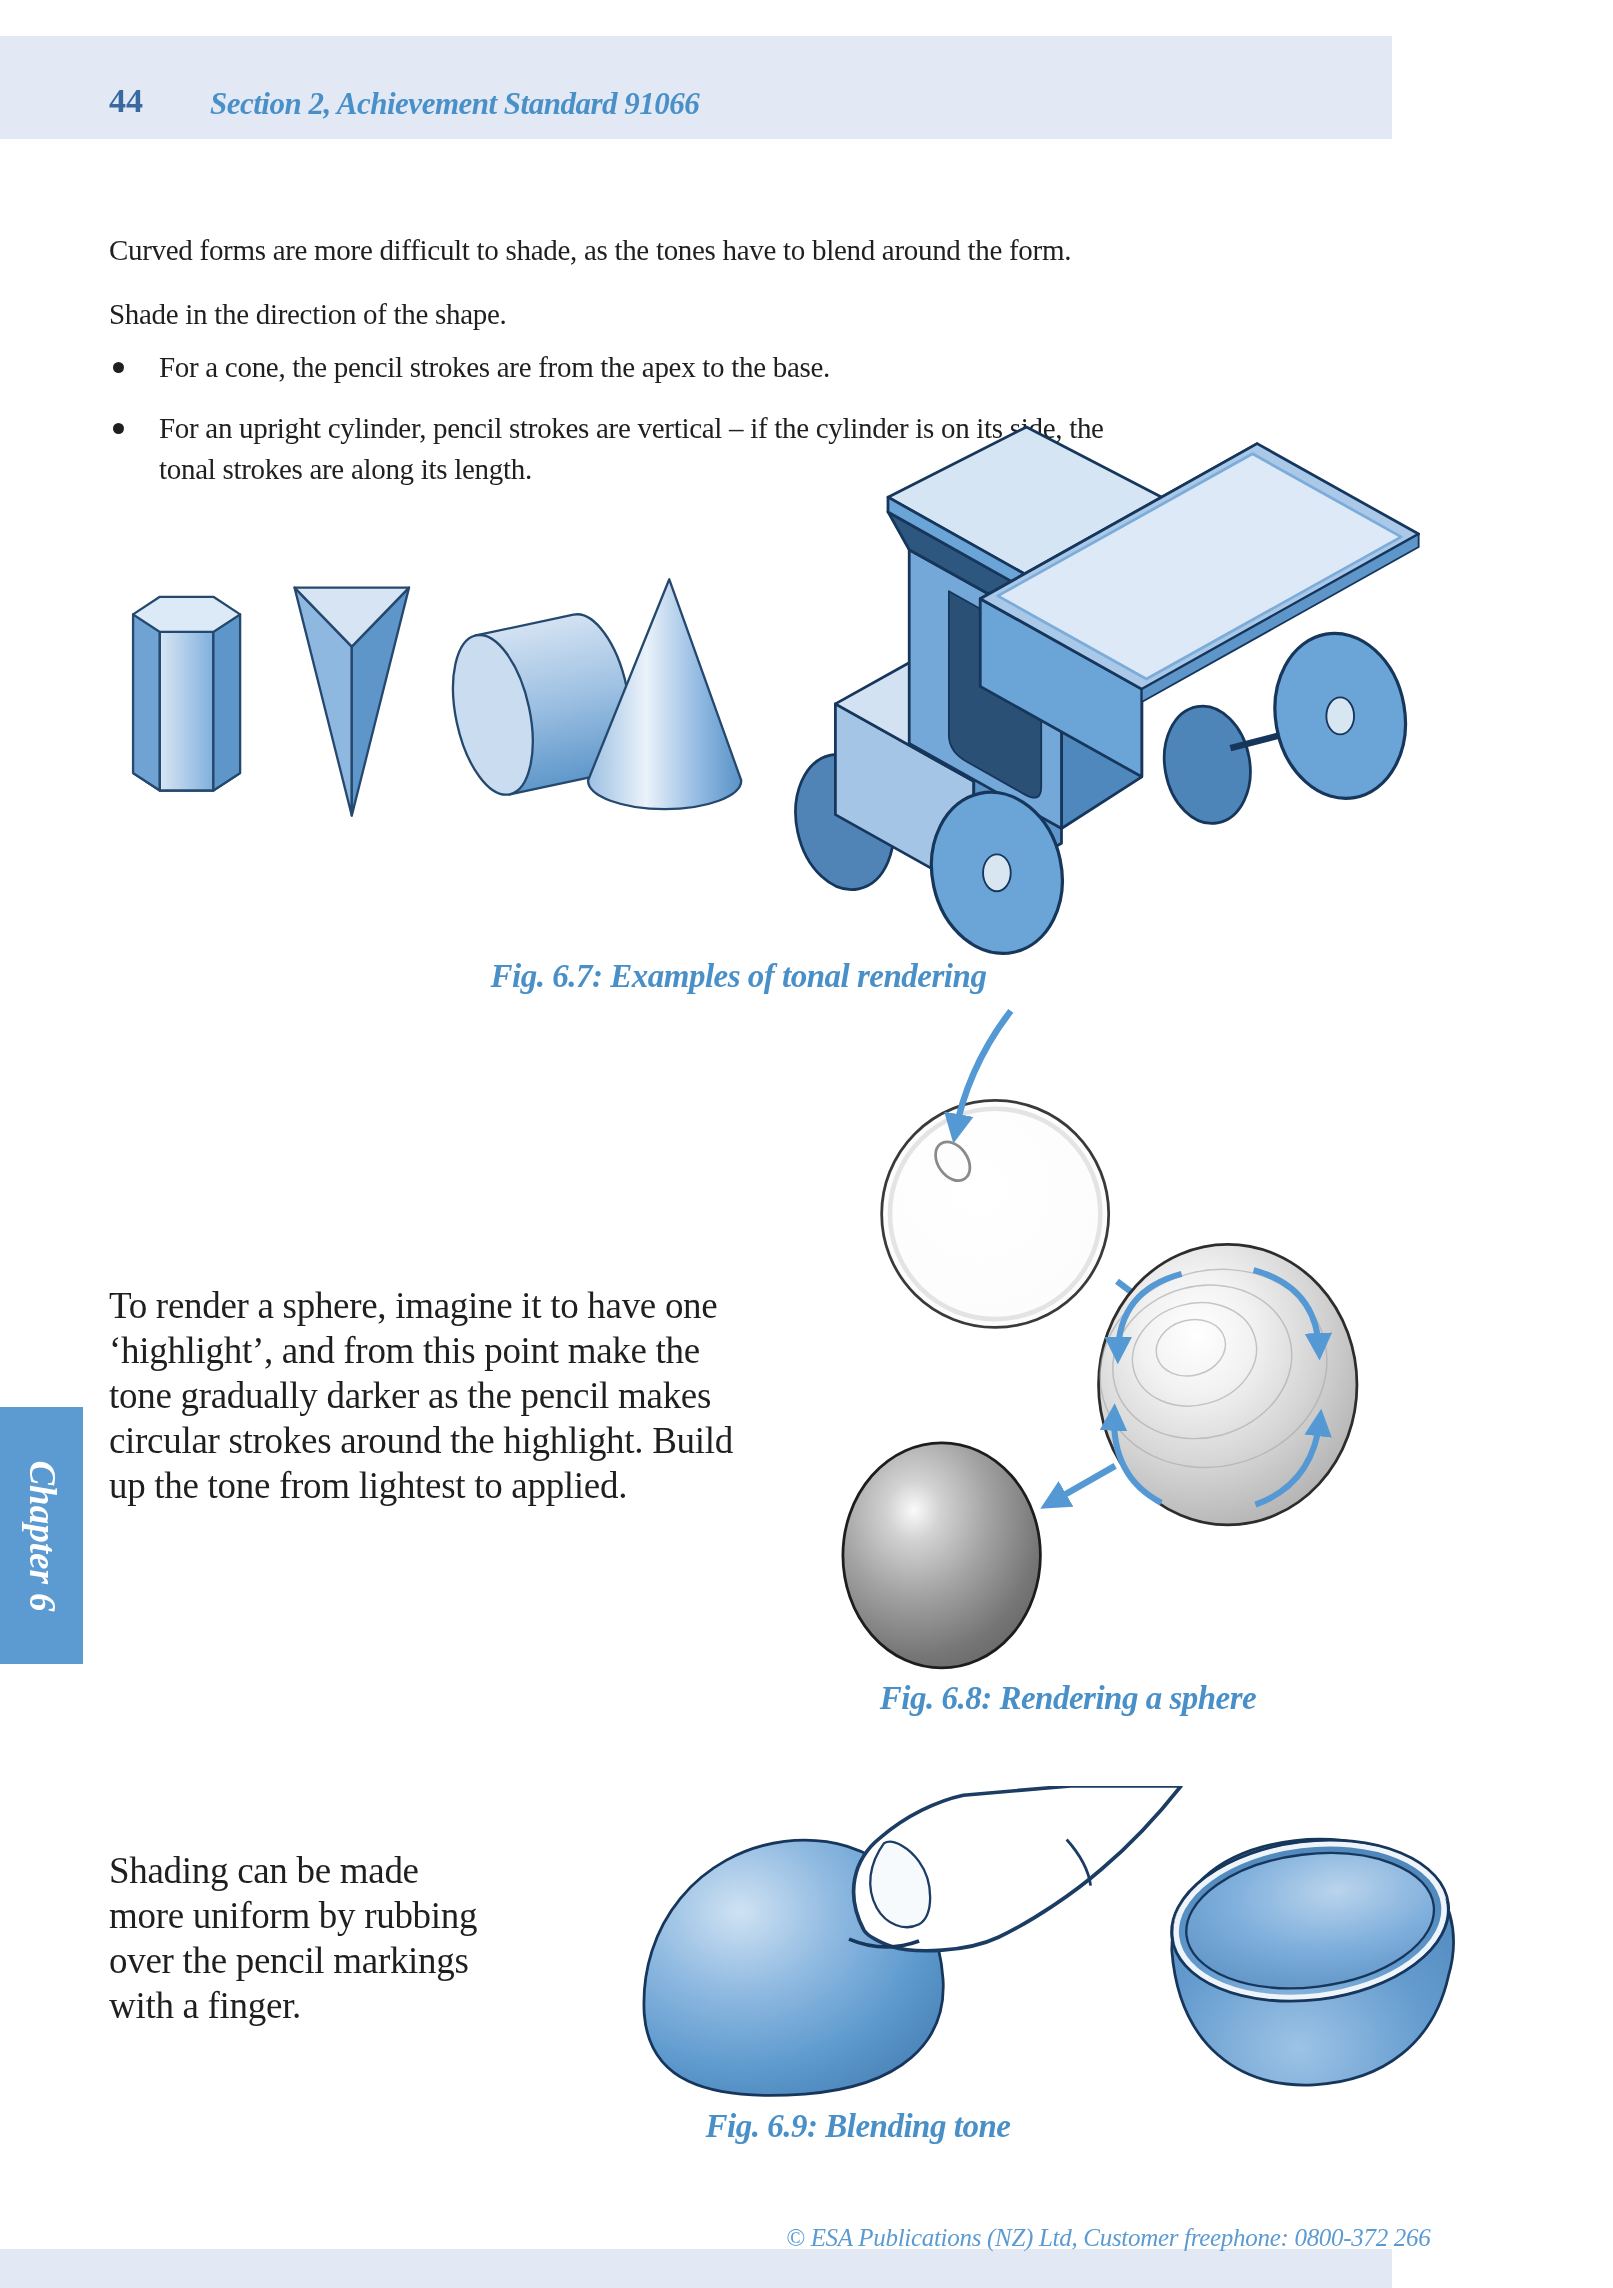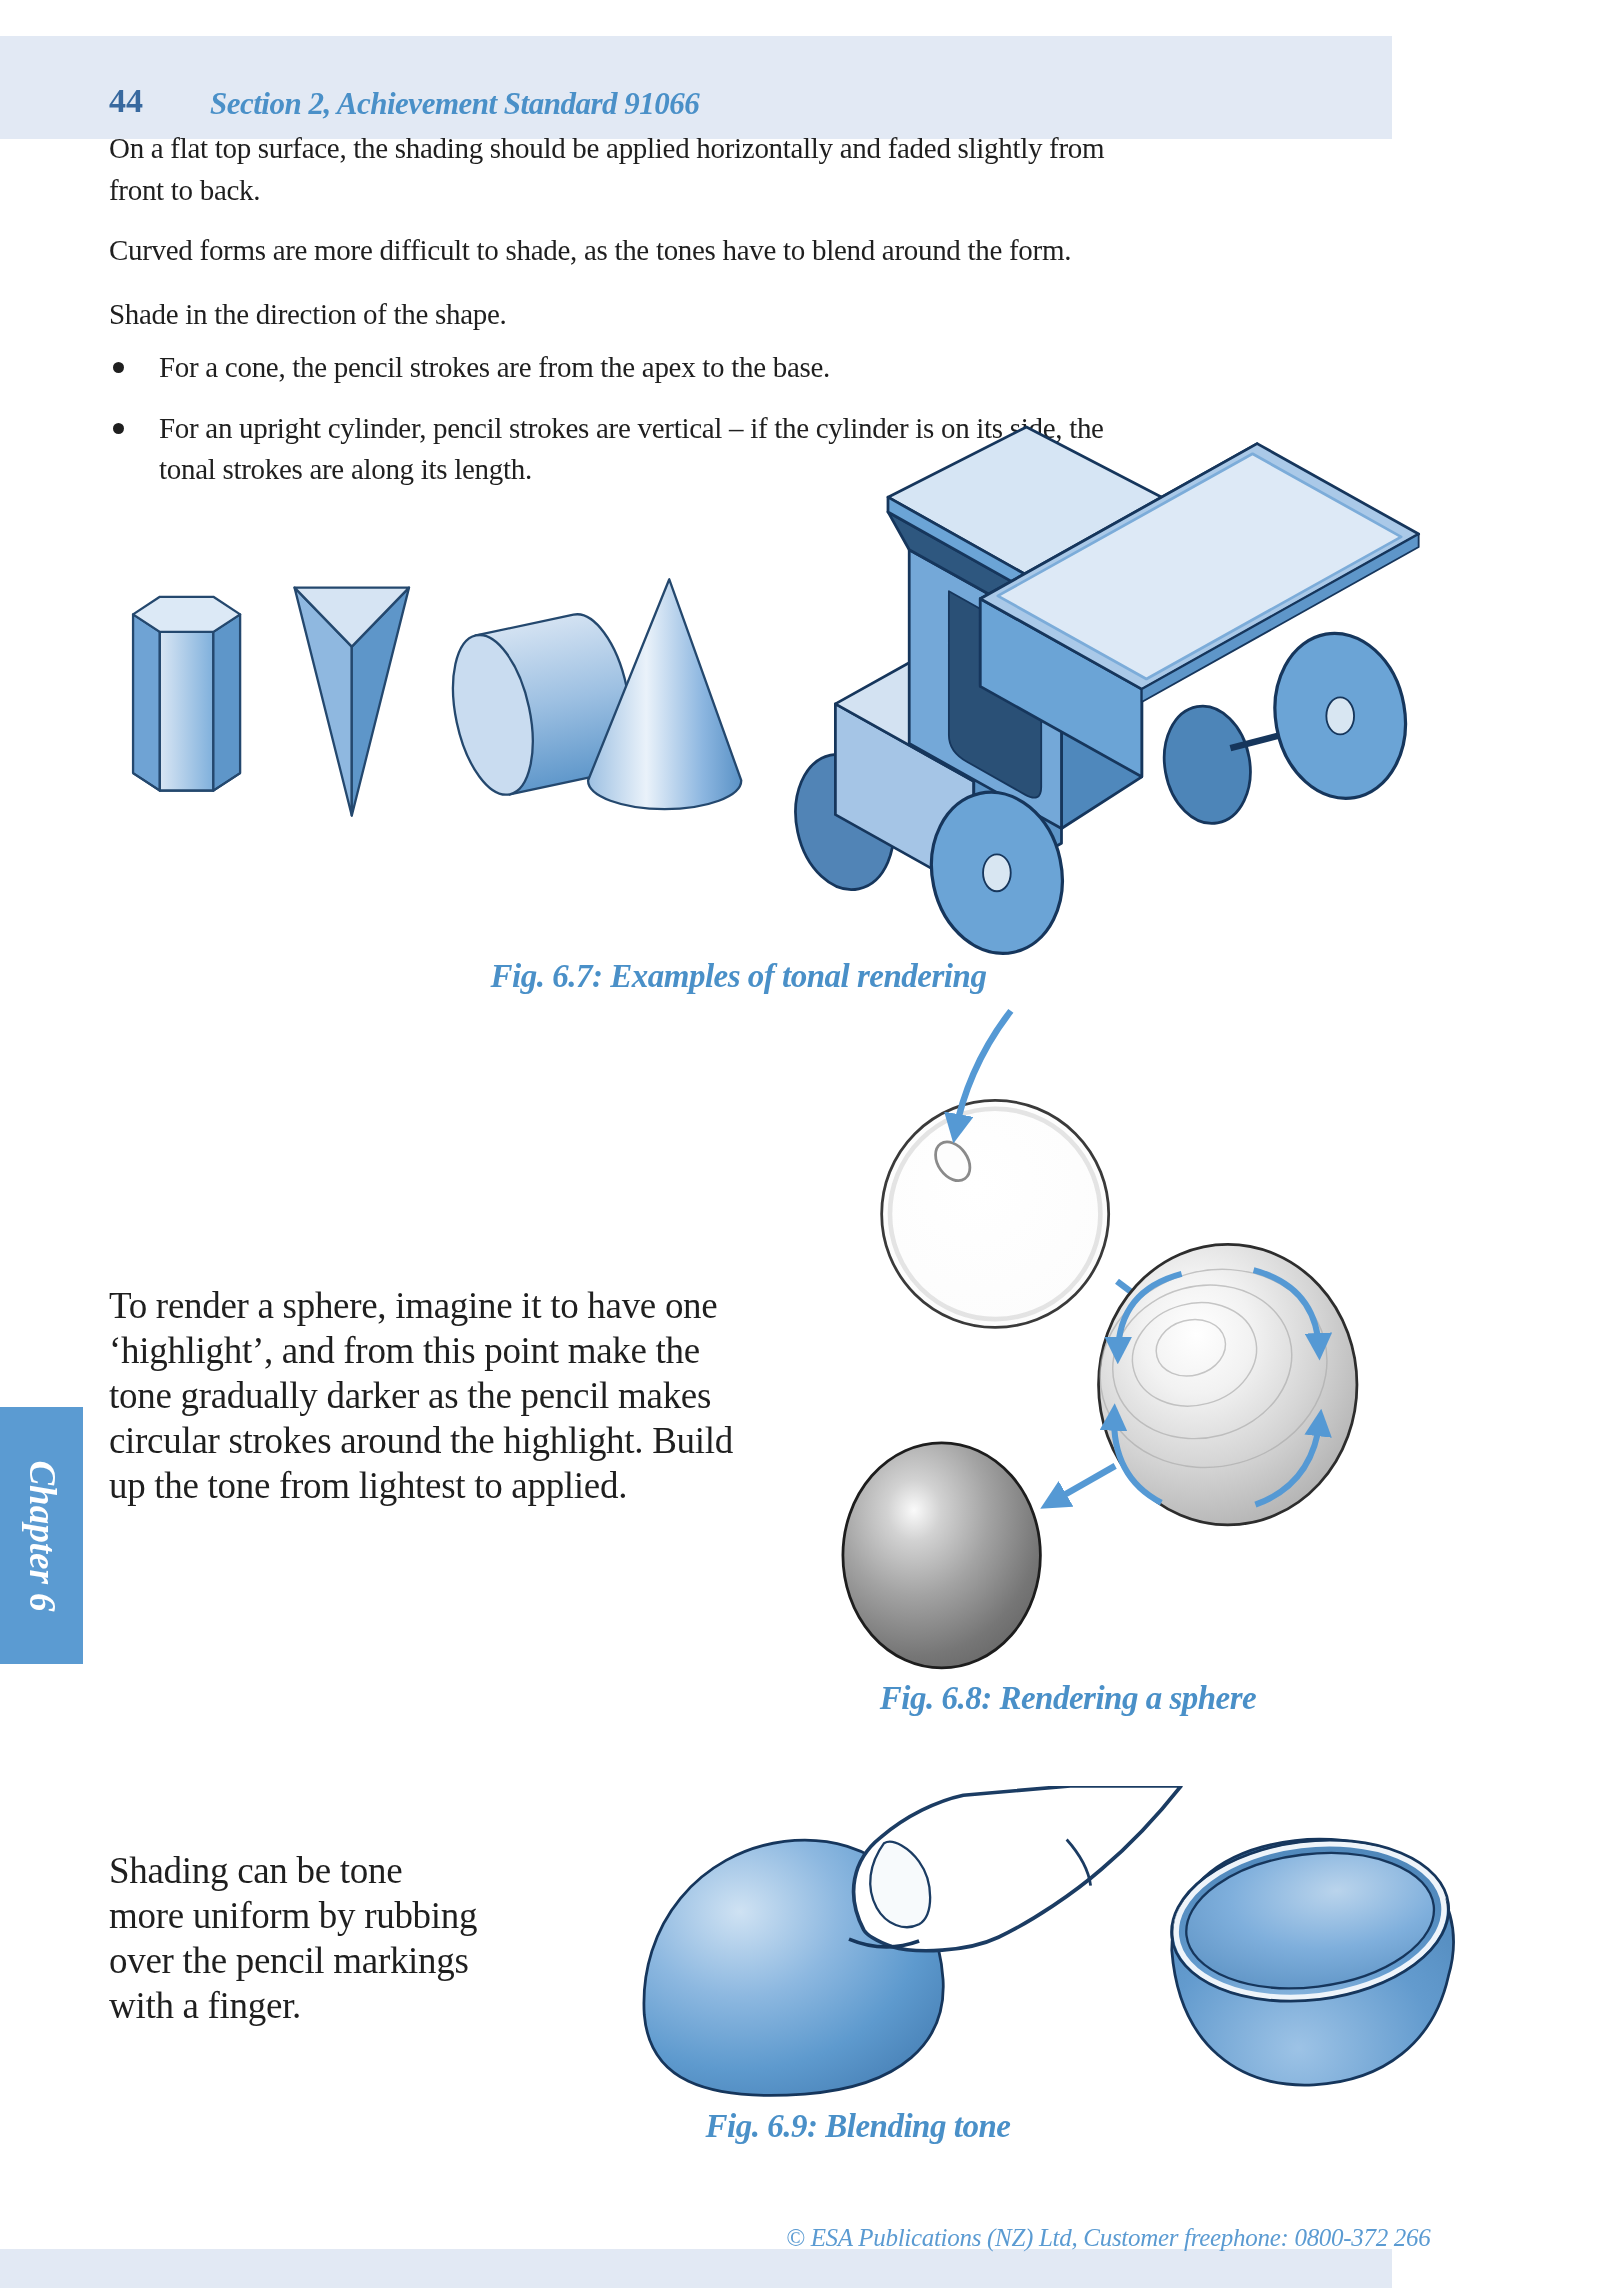--- a/index.html
+++ b/index.html
@@ -30,24 +30,20 @@
 </head>
 <body>
 
 <div class="page">
 
   <div class="band" id="headerBand">
     <span id="pageNum">44</span>
     <span id="headerTitle">Section 2, Achievement Standard 91066</span>
   </div>
 
-  <div class="para" style="left:109px;top:127px;width:1384px">
-    <div>On a flat top surface, the shading should be applied horizontally and faded slightly from</div>
-    <div>front to back.</div>
-  </div>
   <div class="para" style="left:109px;top:229px;width:1384px">
     <div>Curved forms are more difficult to shade, as the tones have to blend around the form.</div>
   </div>
   <div class="para" style="left:109px;top:293px;width:1384px">
     <div>Shade in the direction of the shape.</div>
   </div>
 
   <div class="bulletrow" style="top:347px">
     <span class="dot"></span>
     <div class="btxt">
@@ -207,21 +203,21 @@
     </g>
 
     <path d="M348,508 L278,548" fill="none" stroke="#5599d4" stroke-width="7" marker-end="url(#ah)"></path>
 
     <ellipse cx="160" cy="605" rx="107" ry="122" fill="url(#darkSphereG)" stroke="#1d1d1d" stroke-width="3"></ellipse>
   </svg>
 
   <div class="caption" style="left:791px;top:1680px;width:554px">Fig. 6.8: Rendering a sphere</div>
 
   <div class="smallpara" style="left:109px;top:1848px;width:480px">
-    <div>Shading can be tone</div>
+    <div>Shading can be made</div>
     <div>more uniform by rubbing</div>
     <div>over the pencil markings</div>
     <div>with a finger.</div>
   </div>
 
   <svg style="left:572px;top:1786px" width="886" height="332" viewBox="0 0 960 360">
     <defs>
       <radialGradient id="domeG" cx="0.32" cy="0.28" r="0.95">
         <stop offset="0" stop-color="#cfe2f3"></stop>
           <stop offset="0.35" stop-color="#8db8e0"></stop>

